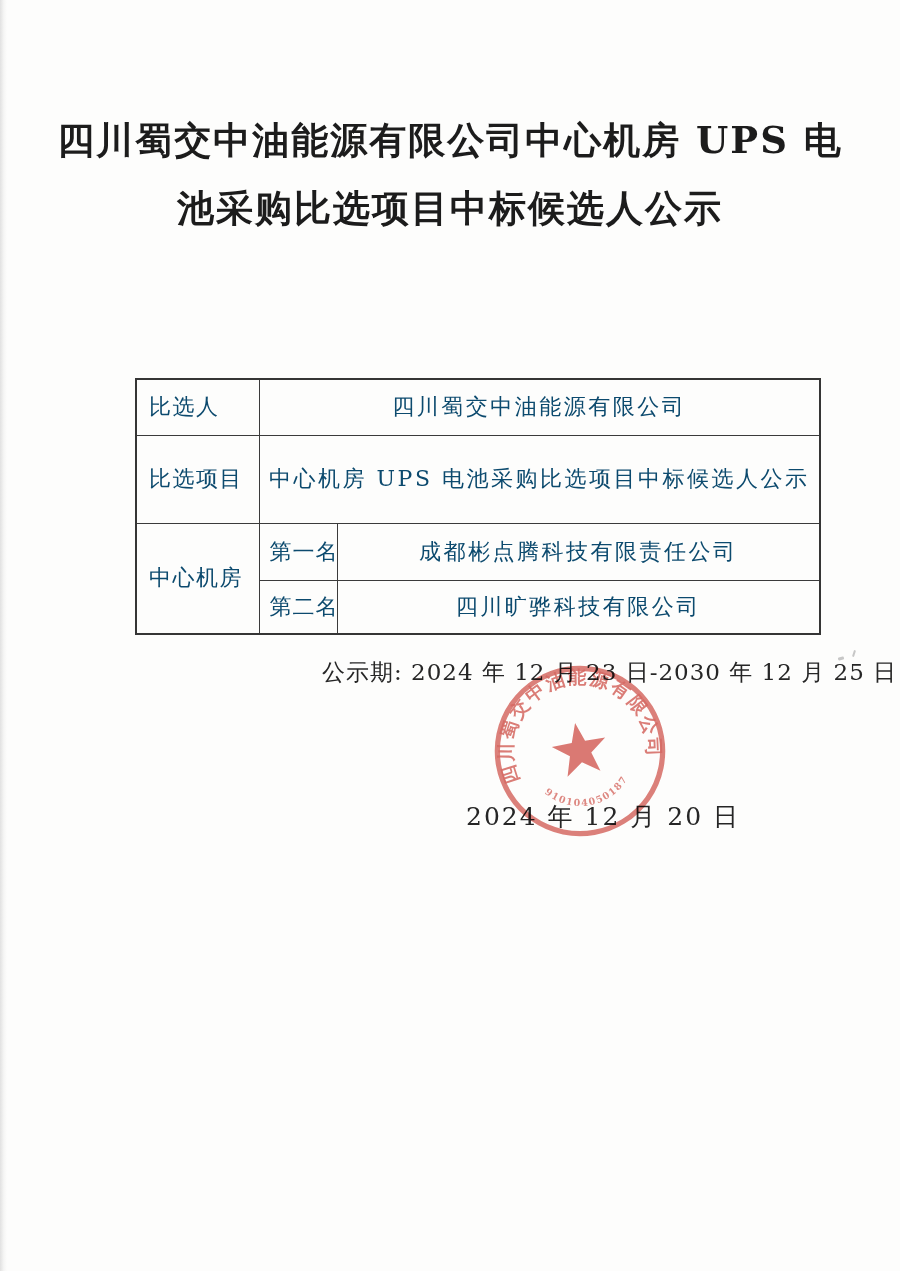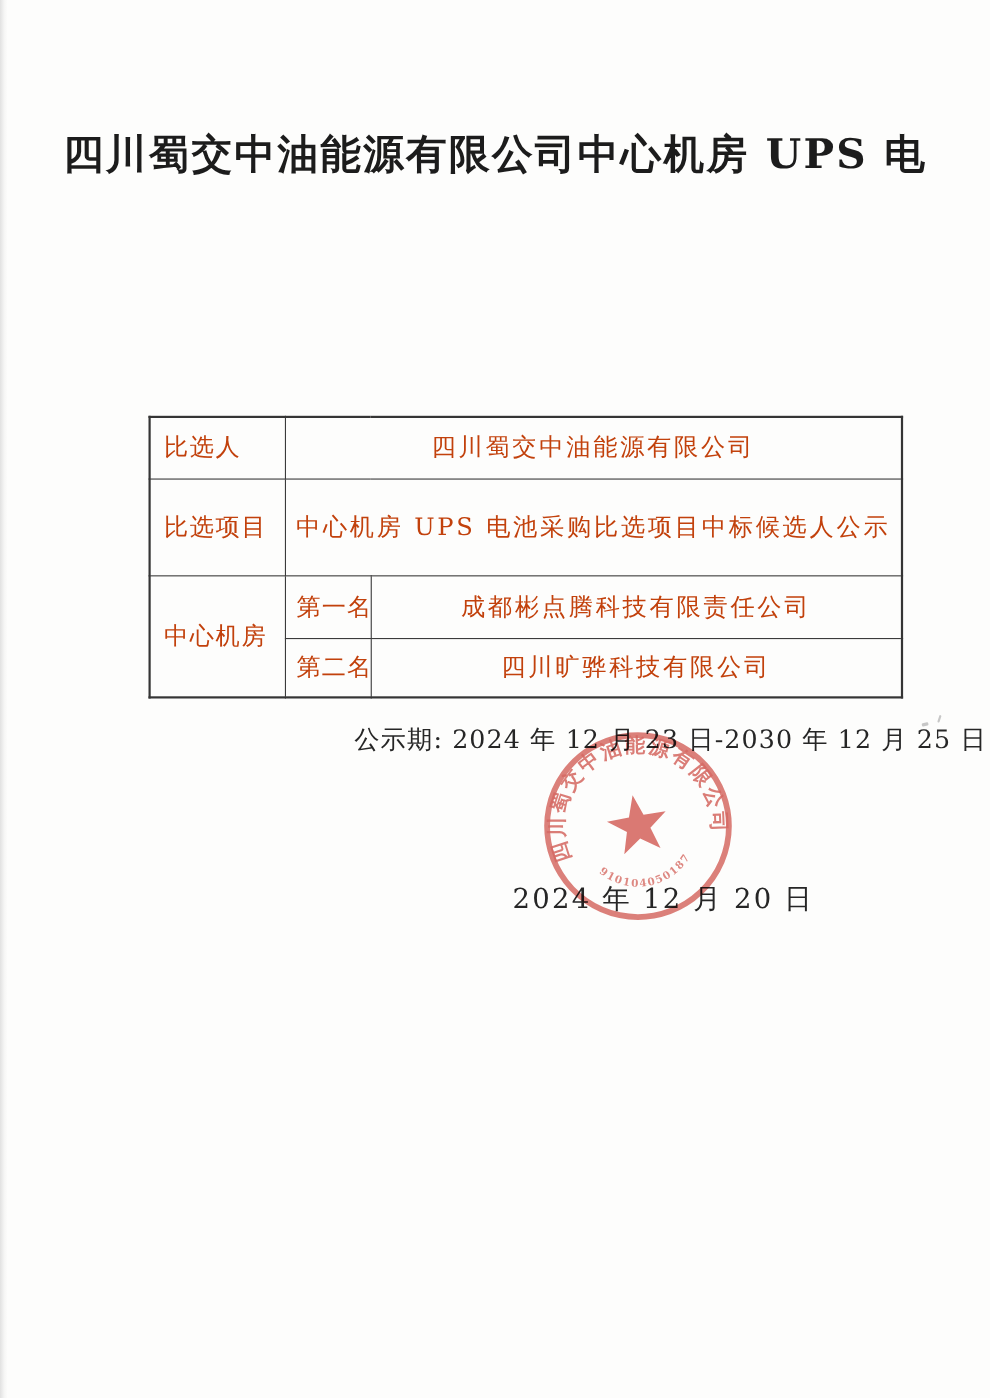--- a/index.html
+++ b/index.html
@@ -27,21 +27,21 @@
     line-height:68px;
     letter-spacing:2px;
     color:#1c1c1c;
   }
   .notice-table {
     position:absolute; left:135px; top:378px;
     width:686px;
     border-collapse:collapse;
     table-layout:fixed;
     font-size:22px;
-    color:#c2410c;
+    color:#0c4a6e;
   }
   .notice-table td {
     border:1.6px solid #3b3b3b;
     vertical-align:middle;
     overflow:hidden;
     white-space:nowrap;
   }
   .notice-table { border:2px solid #353535; }
   .row-1 { height:56px; }
   .row-2 { height:88px;margin-left:21px; }
@@ -87,20 +87,21 @@
   .stray-marks i.m2 { left:15px; top:0; width:2px; height:7px; transform:rotate(18deg); }
 </style>
 </head>
 <body>
 
 <div class="page">
   <div class="scan-edge"></div>
 
   <div class="title-block">
     <div>四川蜀交中油能源有限公司中心机房 UPS 电</div>
+    <div>池采购比选项目中标候选人公示</div>
   </div>
 
   <table class="notice-table">
     <colgroup>
       <col style="width:123px">
       <col style="width:78px">
       <col>
     </colgroup>
     <tbody>
         <tr class="row-1">

